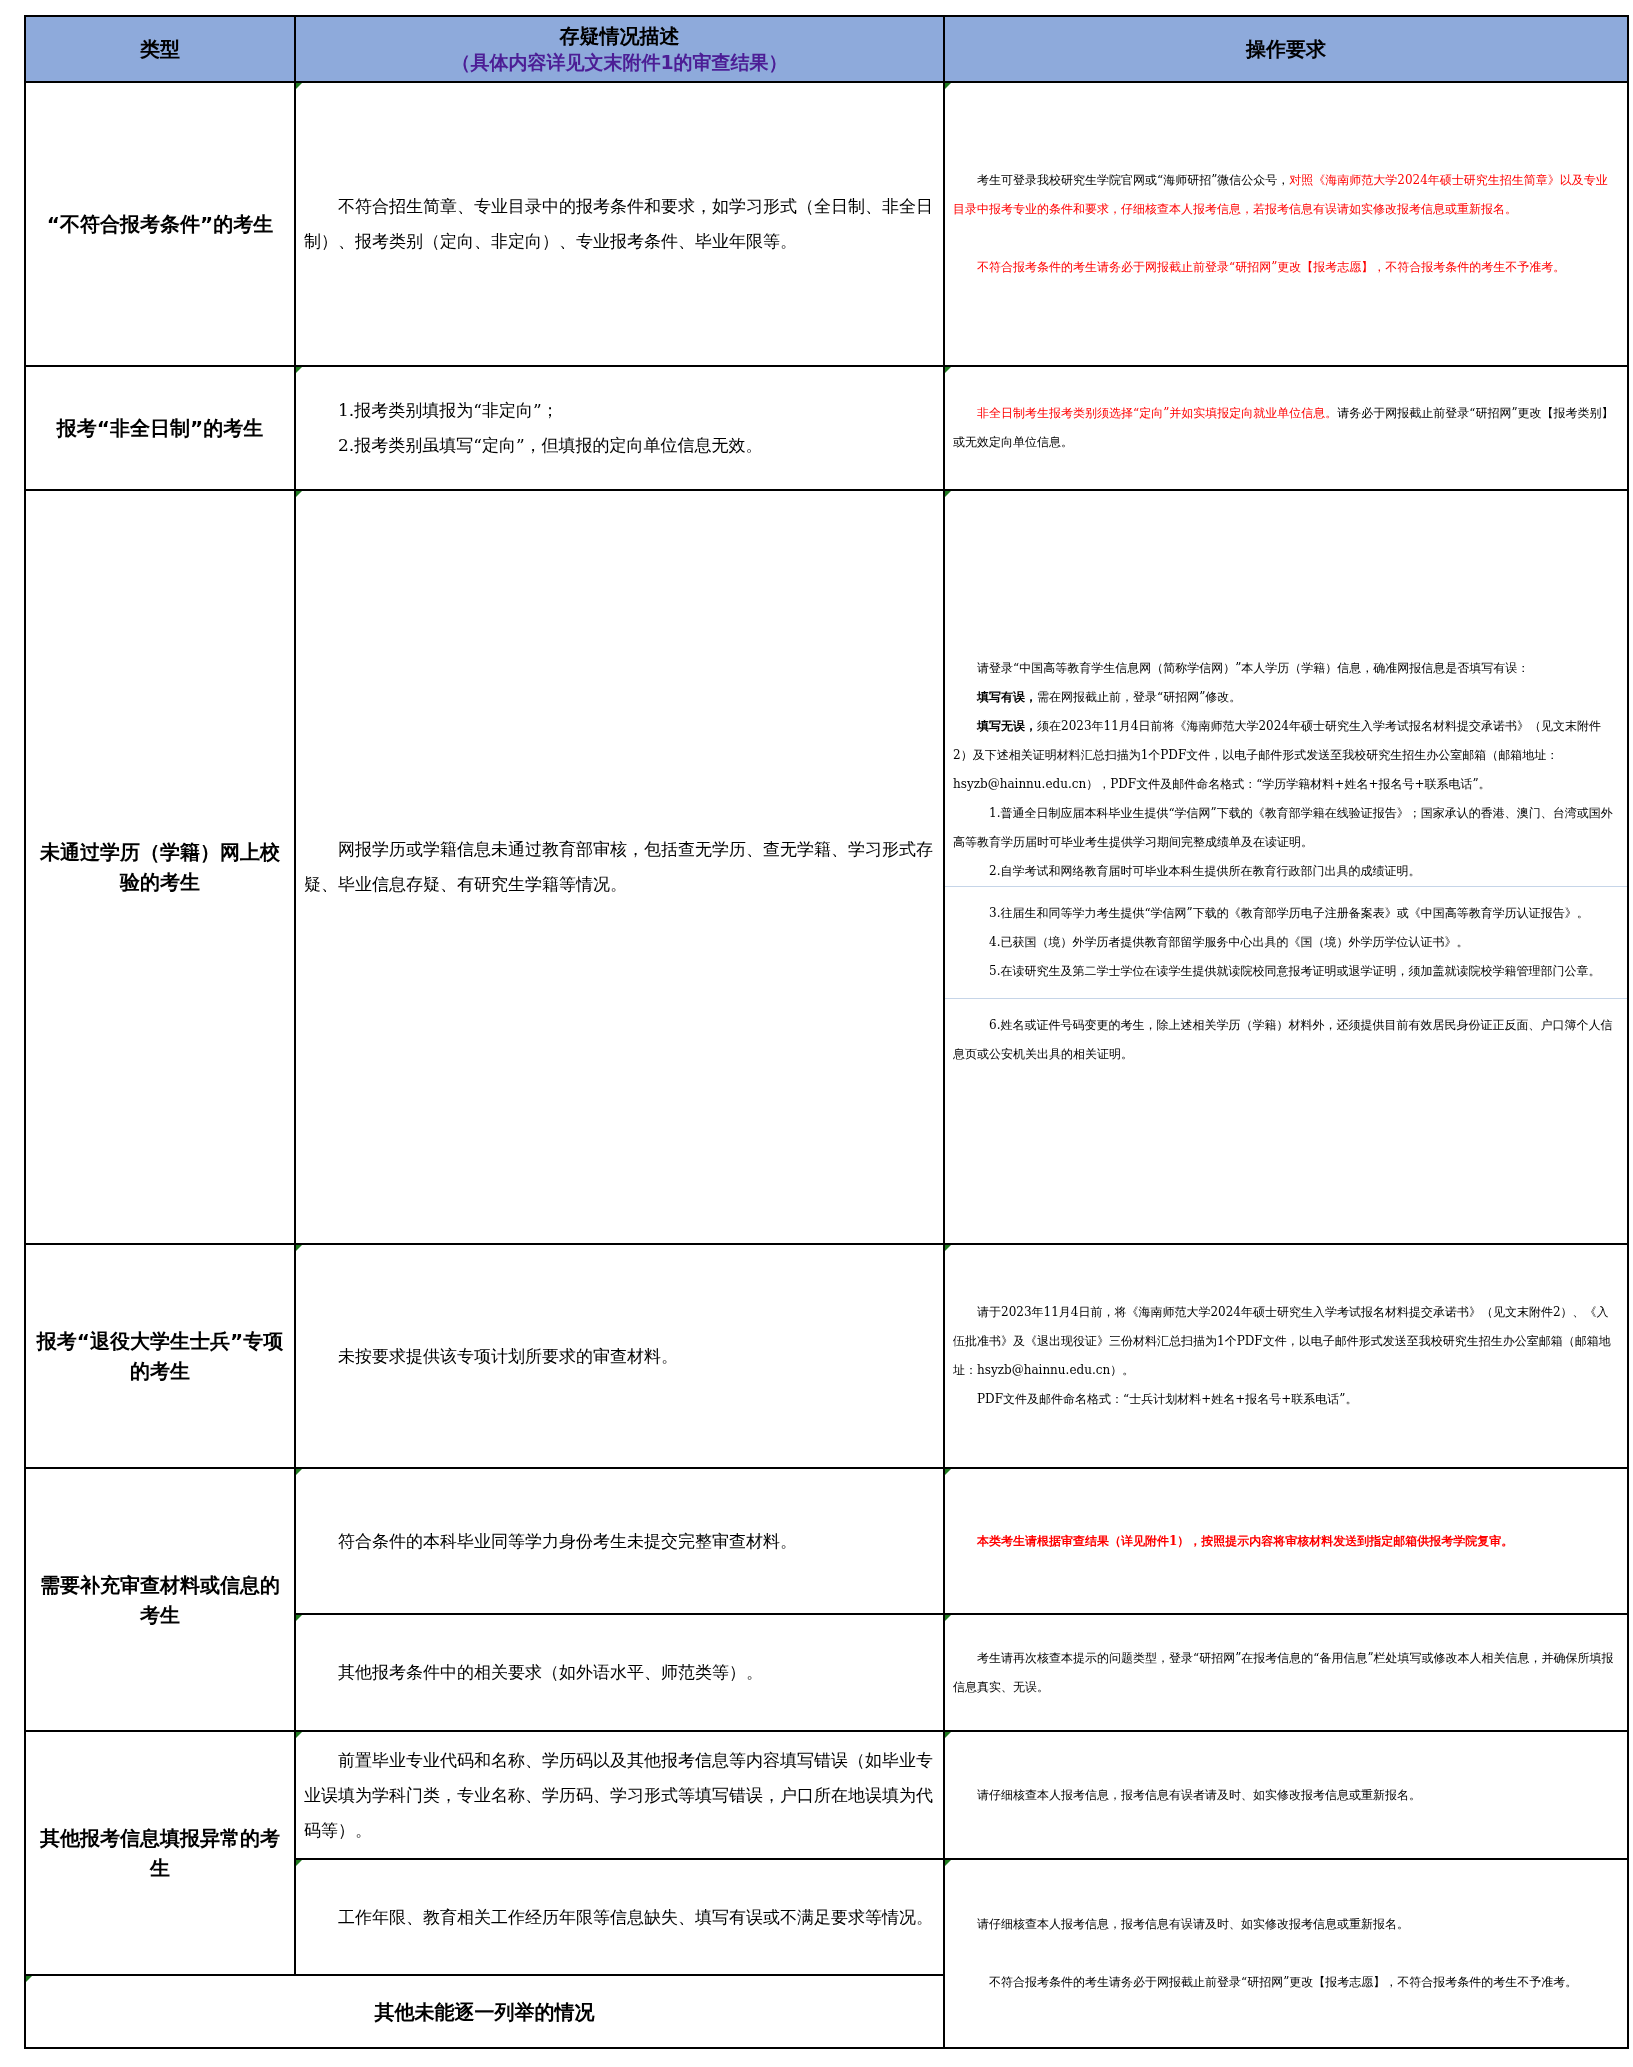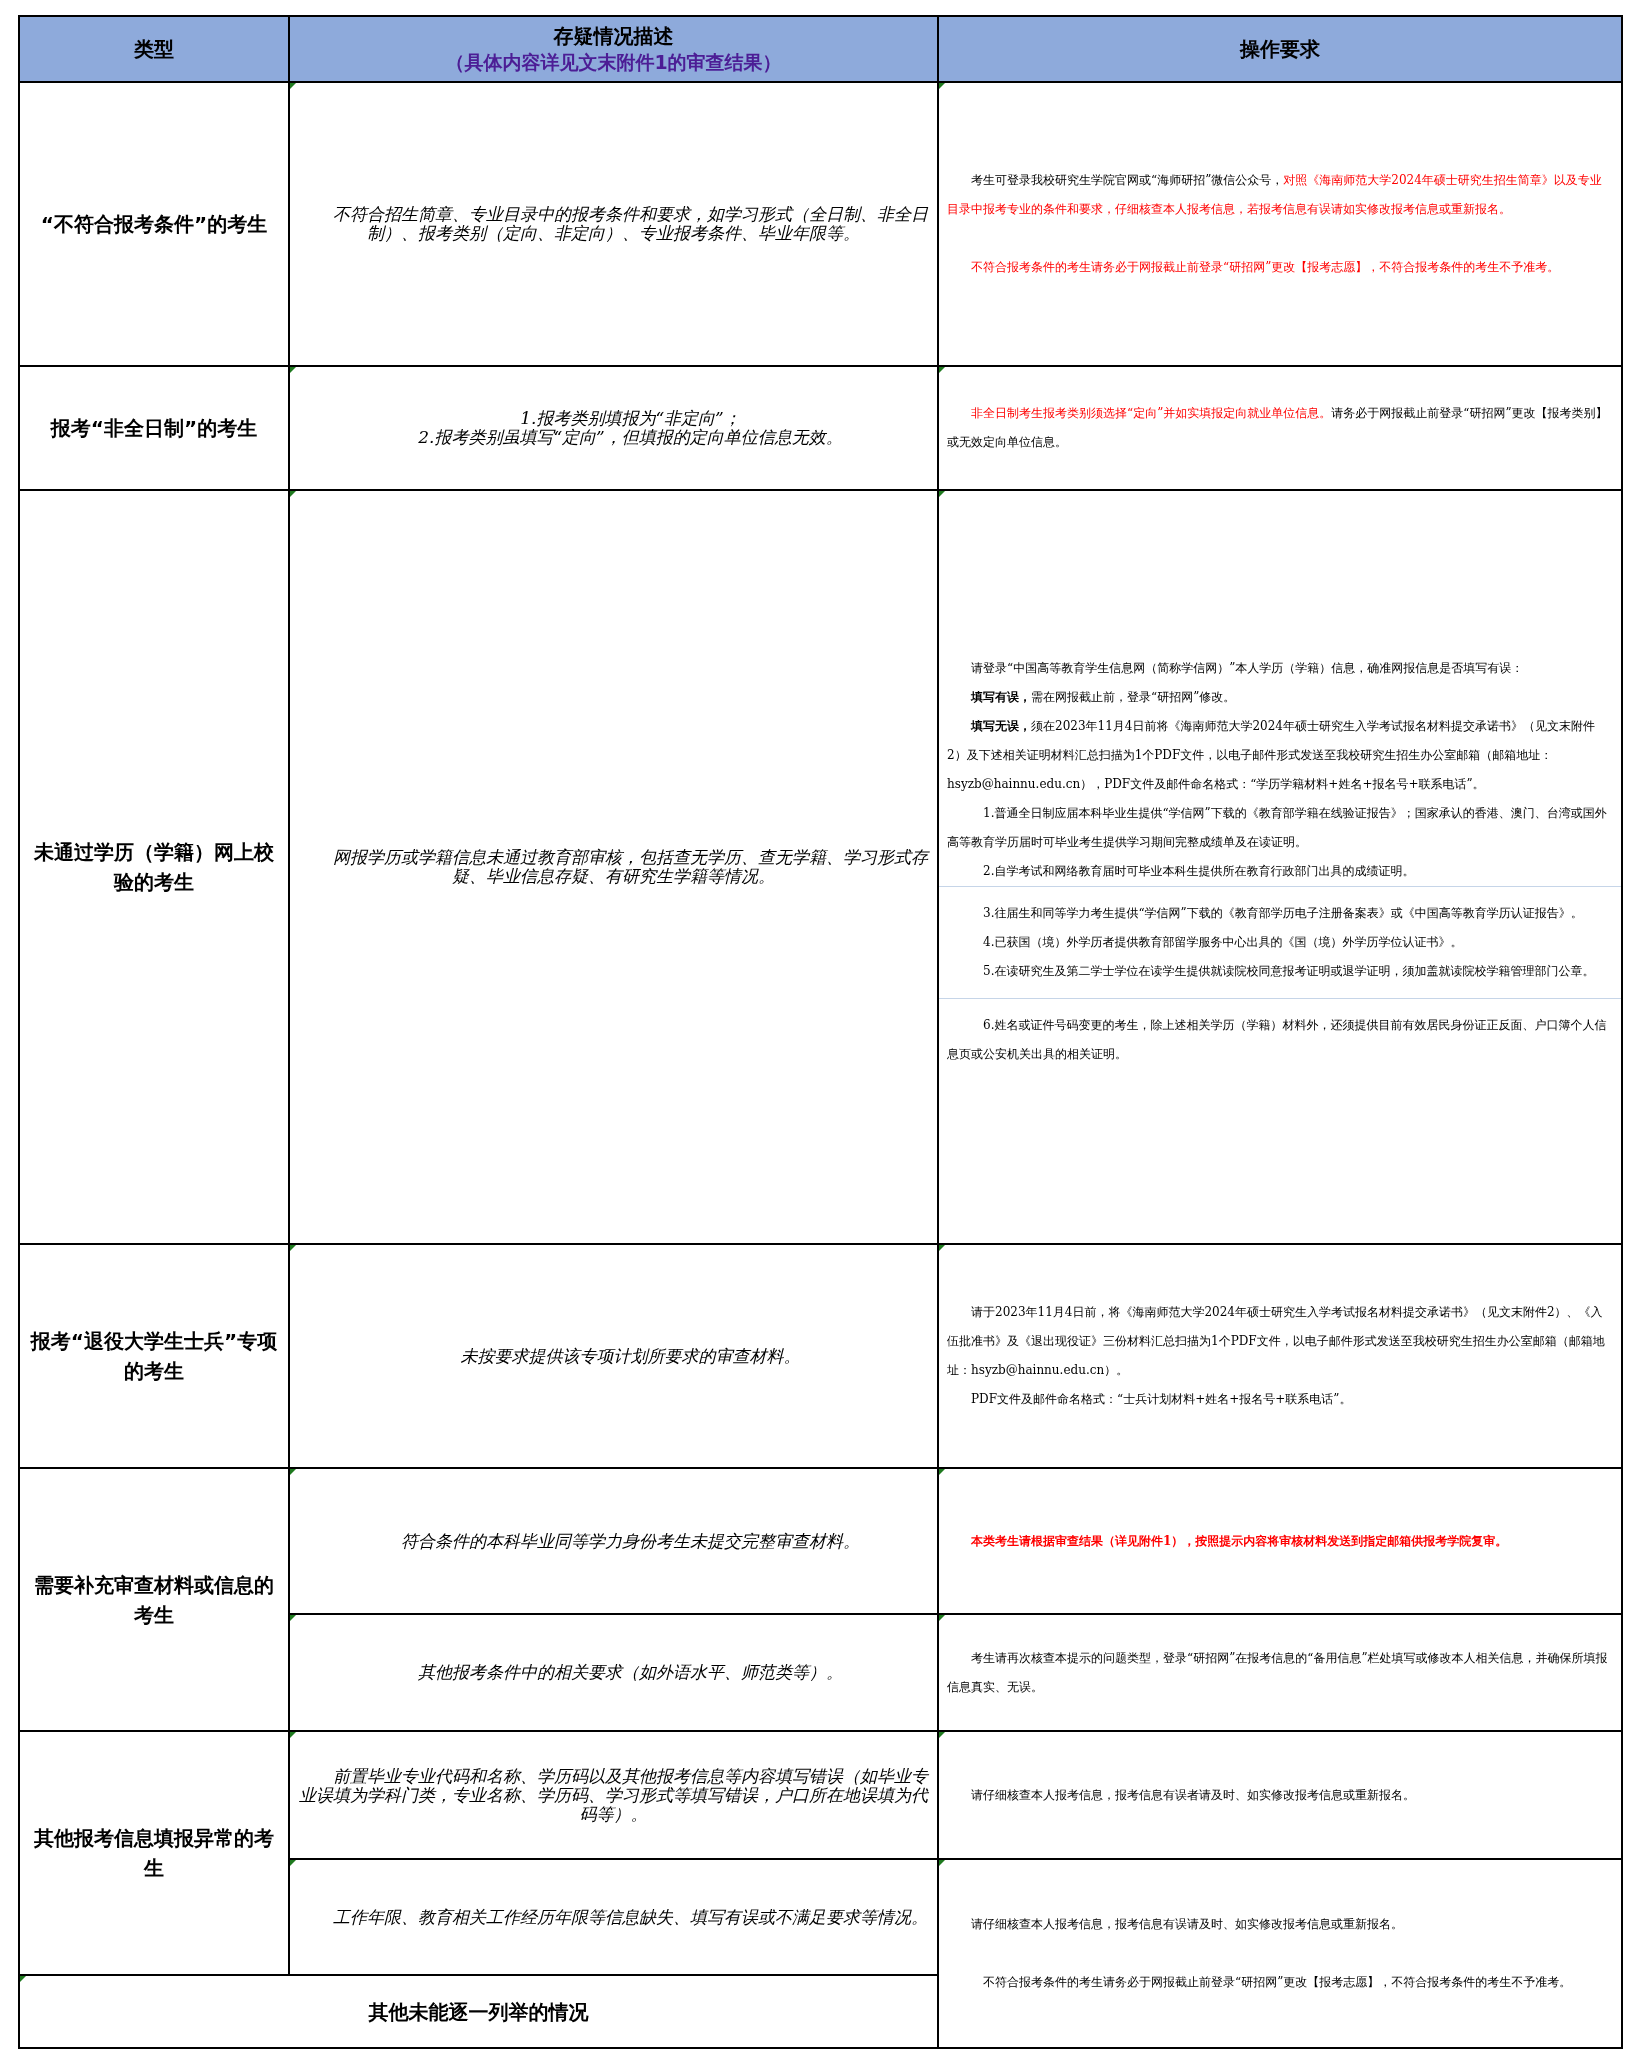--- a/index.html
+++ b/index.html
@@ -1,34 +1,34 @@
 <!DOCTYPE html>
 <html><head>
 <meta charset="utf-8">
 <style>
   html, body { margin: 0; padding: 0; background: #ffffff; }
   body { width: 1633px; height: 2067px; position: relative; overflow: hidden;
          font-family: "DejaVu Serif", "Liberation Serif", serif; color: #000; }
   table.review {
-    position: absolute; left: 18px; top: 15px;
+    position: absolute; left: 24px; top: 15px;
     width: 1603px; border-collapse: collapse; table-layout: fixed;
   }
   table.review td, table.review th {
     border: 2px solid #000; padding: 0 8px; vertical-align: middle;
     position: relative;
   }
   col.c1 { width: 270px; }
   col.c2 { width: 649px; }
   col.c3 { width: 684px; }
   th { background: #8eaadb; font-family: "DejaVu Sans", "Liberation Sans", sans-serif;
        font-weight: bold; font-size: 20px; text-align: center; height: 64px; }
   th .sub { display: block; color: #4c1d95; font-size: 19px; }
   td.type { text-align: center; font-family: "DejaVu Sans", "Liberation Sans", sans-serif;
             font-weight: bold; font-size: 20px; line-height: 30px; }
-  td.desc { font-size: 17px; line-height: 19px; text-align: center; font-style: italic; }
+  td.desc { font-size: 17px; line-height: 35px; text-align: left; }
   td.req  { font-size: 12px; line-height: 29px; text-align: left; }
   .para { text-indent: 2em; margin: 0; }
   .para.big-indent { text-indent: 3em; }
   .red { color: #ff0000; }
   .bold { font-weight: bold; }
   .gap { height: 29px; }
   .faint-divider { border-top: 1px solid #c6d5e8; margin: 0 -8px; padding: 12px 8px; }
   td .corner { position: absolute; left: 0; top: 0; width: 0; height: 0;
                border-top: 6px solid #1f7a1f; border-right: 6px solid transparent; }
 </style>

